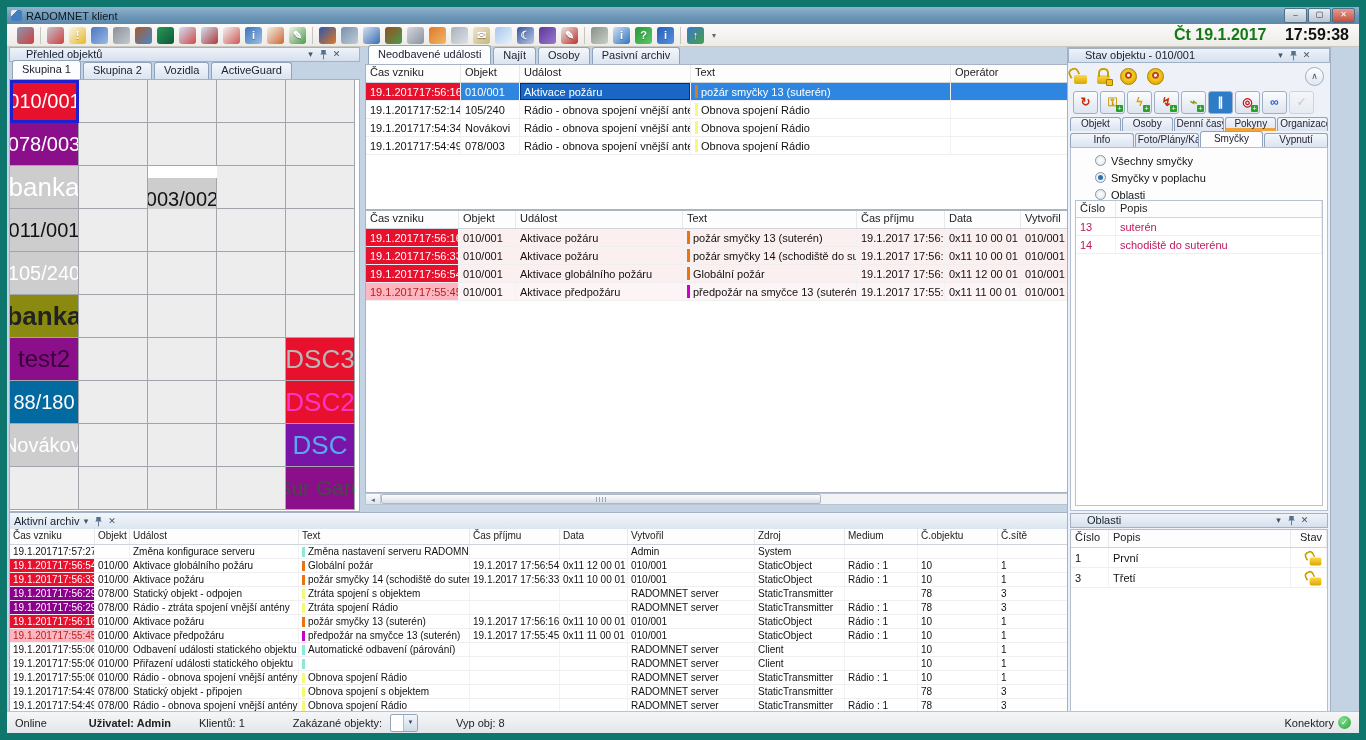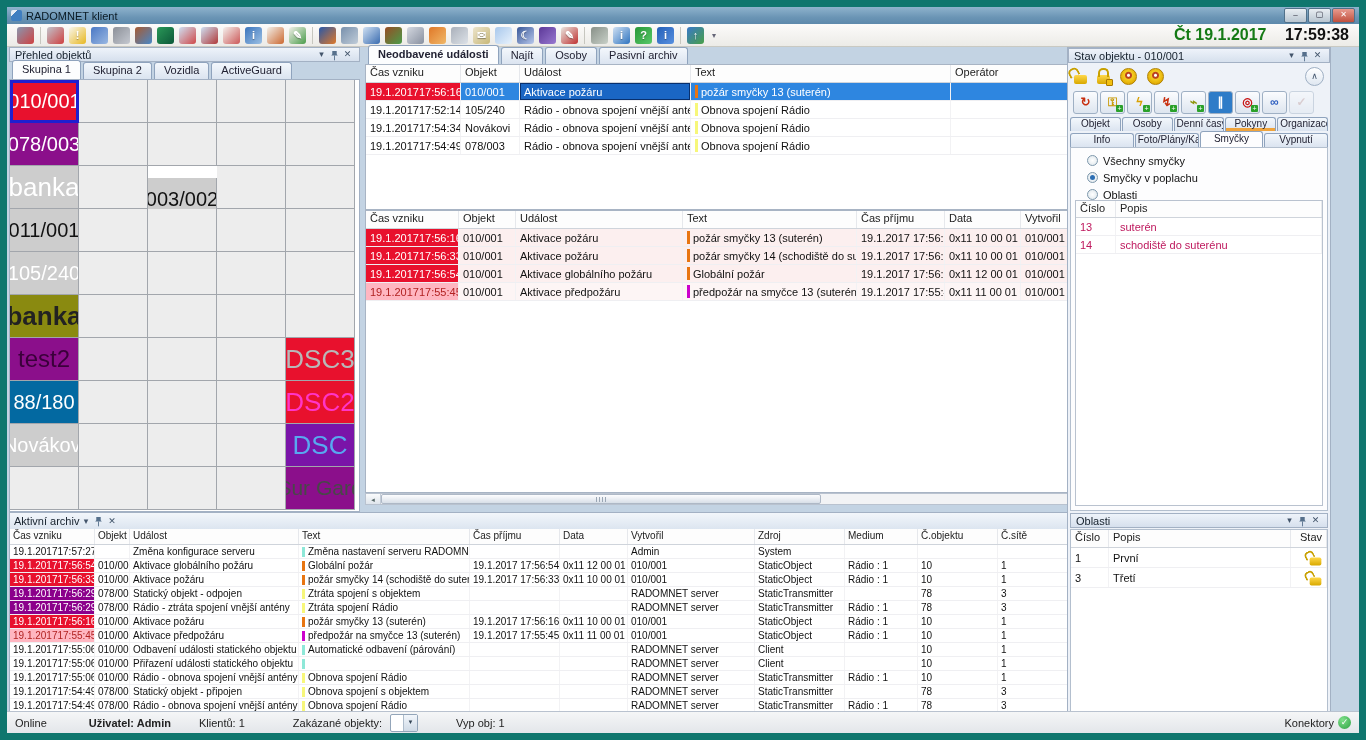--- a/index.html
+++ b/index.html
@@ -28,30 +28,30 @@
   .tbi{width:17px;height:17px;border-radius:3px;display:inline-flex;align-items:center;justify-content:center;
     background:linear-gradient(135deg,var(--c1,#ccc),var(--c2,#888));
     font-size:11px;font-weight:bold;color:#fff;text-shadow:0 1px 1px rgba(0,0,0,.35)}
   .tb-overflow{font-size:8px;color:#667;margin-left:2px}
   .clock{margin-left:auto;font-size:16px;font-weight:bold;padding-right:6px;white-space:nowrap}
   .clock .day,.clock .date{color:#157a15}
   .clock .time{color:#111;margin-left:14px}
 
   
   .phead{height:15px;background:linear-gradient(#eef3fa,#d6e0ed);border:1px solid #a3b1c4;
-    display:flex;align-items:center;font-size:11px;color:#15202c;padding:0 5px;box-sizing:border-box}
+    display:flex;font-size:11px;color:#15202c;padding:0 16px;box-sizing:border-box}
   .phead .ttl{flex:1;overflow:hidden;white-space:nowrap}
   .hbtn{font-size:9px;color:#43556b;width:13px;text-align:center;line-height:13px}
   .pinsvg{width:9px;height:10px;display:block;margin:2px auto 0}
 
   .tabstrip{display:flex;align-items:flex-end;gap:2px;height:17px;padding-left:3px}
   .tab{font-size:11px;color:#223;padding:1px 9px 1px;border:1px solid #8fa3bd;border-bottom:none;
     border-radius:3px 3px 0 0;background:linear-gradient(#f3f7fc,#dbe4f0);height:14px;line-height:13px;white-space:nowrap}
   .tab.on{background:#fcfdfe;height:16px;line-height:15px}
-  .tab.on.bold{font-weight:bold}
+  .tab.on.bold{font-weight:normal}
   .tabfill{flex:1}
 
   
   .leftpanel{position:absolute;left:2px;top:40px;width:351px;height:465px}
   .obj-grid{position:absolute;left:0;top:32px;right:0;bottom:0;background:#fff;
     border:1px solid #a3b1c4;border-top:1px solid #a3b1c4;box-sizing:border-box;overflow:hidden}
   .grow{display:flex;height:43px}
   .gcell{width:69px;height:43px;box-sizing:border-box;border-right:1px solid #a2a6ac;border-bottom:1px solid #a2a6ac;
     background:#ededed;display:flex;align-items:center;justify-content:center;
     font-size:20px;color:#222;overflow:hidden;white-space:nowrap}
@@ -128,21 +128,21 @@
     position:relative;display:flex;align-items:center;justify-content:center;box-sizing:border-box}
   .rbtn .gl{font-size:12px;font-weight:bold;color:var(--c,#555)}
   .rbtn .plus{position:absolute;right:1px;bottom:1px;font-size:7px;line-height:7px;width:7px;height:7px;
     text-align:center;color:#fff;border-radius:1px}
   .rtabs{display:flex;height:16px;padding:0 2px;gap:1px;align-items:flex-end}
   .rtab{flex:1;font-size:10px;text-align:center;border:1px solid #8fa3bd;border-bottom:none;border-radius:3px 3px 0 0;
     background:linear-gradient(#f3f7fc,#dbe4f0);height:13px;line-height:12px;color:#223;white-space:nowrap;overflow:hidden;padding:0 2px}
   .rtab.flag{box-shadow:inset 0 -3px 0 #f0a43c}
   .rtab.on{background:#fdfdfe;height:15px;line-height:14px}
   .r-content{position:absolute;left:2px;right:2px;top:99px;height:364px;background:#fdfdfe;border:1px solid #b3bfce;box-sizing:border-box}
-  .radio-row{display:flex;align-items:center;gap:5px;height:15px;padding:1px 16px;font-size:11px;color:#111}
+  .radio-row{display:flex;align-items:center;gap:5px;height:15px;padding:1px 24px;font-size:11px;color:#111}
   .radio{width:11px;height:11px;border-radius:50%;border:1px solid #7e98ac;background:radial-gradient(#fff,#dbe4ea);box-sizing:border-box;position:relative}
   .radio.on::after{content:'';position:absolute;inset:2px;border-radius:50%;background:#2d6fb4}
   .ltable{position:absolute;left:4px;right:4px;top:52px;bottom:4px;border:1px solid #b9c2cf;background:#fff;overflow:hidden}
   .ltable .thead{height:16px}
   .ltable .tr{height:17px;color:#be185d}
   .lt .c1{width:40px}.lt .c2{flex:1}
 
   .ob-head{position:absolute;left:2px;right:2px;top:465px;height:15px}
   .ob-table{position:absolute;left:2px;right:2px;top:481px;bottom:2px;background:#fff;border:1px solid #b3bfce;box-sizing:border-box;overflow:hidden}
   .ob .c1{width:38px}.ob .c2{flex:1}.ob .c3{width:36px;justify-content:flex-end}
@@ -1226,18 +1226,18 @@
   <div class="statusbar">
     <span class="sb">Online</span>
     <span class="sb" style="margin-left:42px;font-weight:bold">
       <span>Uživatel:</span> <span>Admin</span>
     </span>
     <span class="sb" style="margin-left:28px">Klientů: 1</span>
     <span class="sb" style="margin-left:48px">Zakázané objekty:</span>
     <span class="combo">
       <span class="cbtn">▼</span>
     </span>
-    <span class="sb" style="margin-left:30px">Vyp obj: 1</span>
+    <span class="sb" style="margin-left:30px">Vyp obj: 8</span>
     <span style="margin-left:auto">Konektory</span>
     <span class="okball">✓</span>
   </div>
 
 </div>
 
 </body></html>

